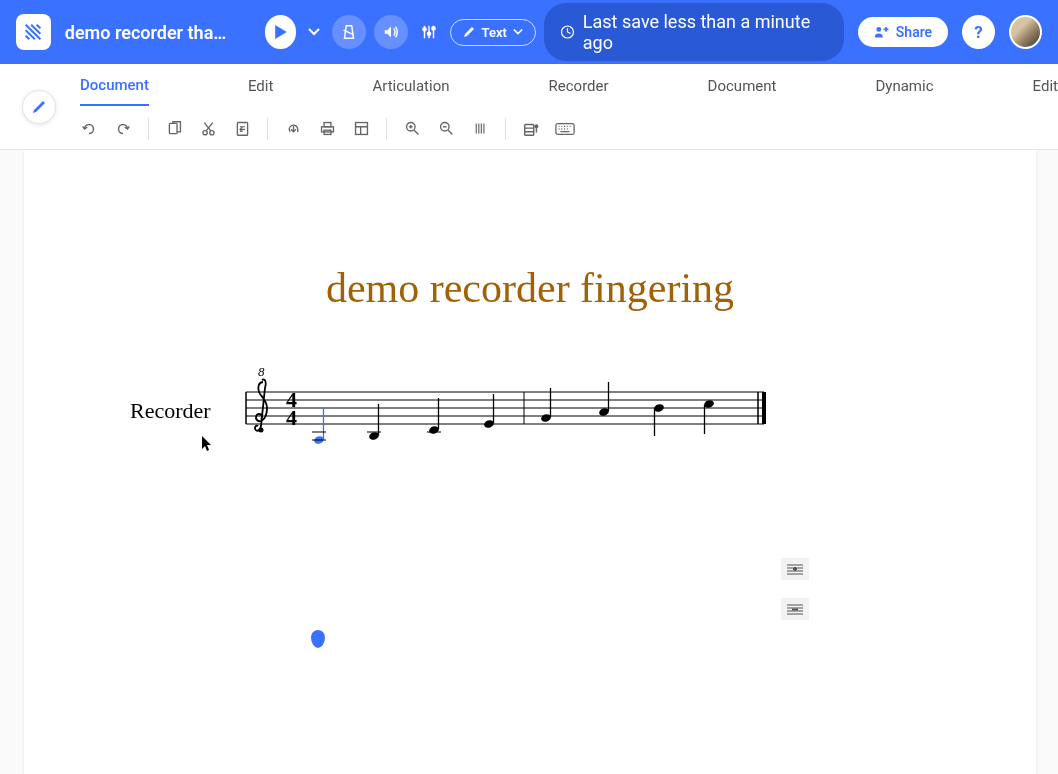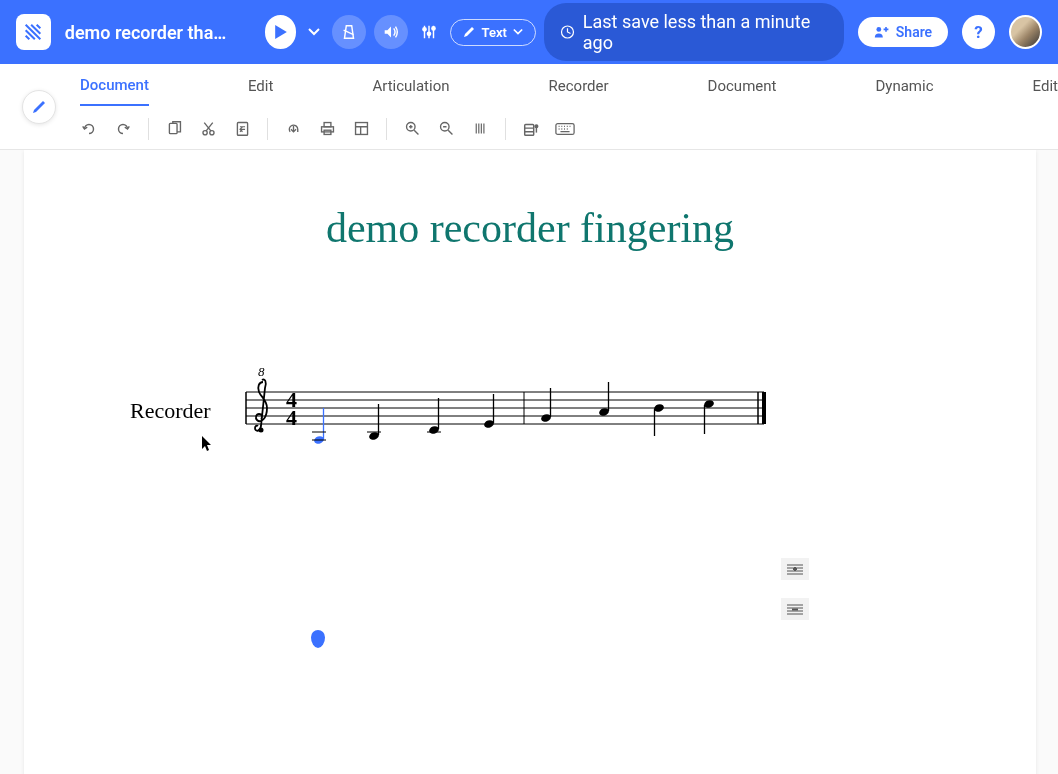--- a/index.html
+++ b/index.html
@@ -143,22 +143,22 @@
     position: absolute;
     left: 24px; top: 0;
     width: 1012px; height: 900px;
     background: #fff;
     box-shadow: 0 1px 4px rgba(0,0,0,0.08);
   }
   .score-title {
     font-family: "Times New Roman", Georgia, serif;
     font-size: 42px;
     text-align: center;
-    margin-top: 54px;
-    color: #0f766e;
+    margin-top: 114px;
+    color: #a16207;
   }
   .cursor-arrow {
     position: absolute;
     left: 178px; top: 286px;
     font-size: 16px; color: #000;
     pointer-events: none;
   }
 
   
   .score-svg {

